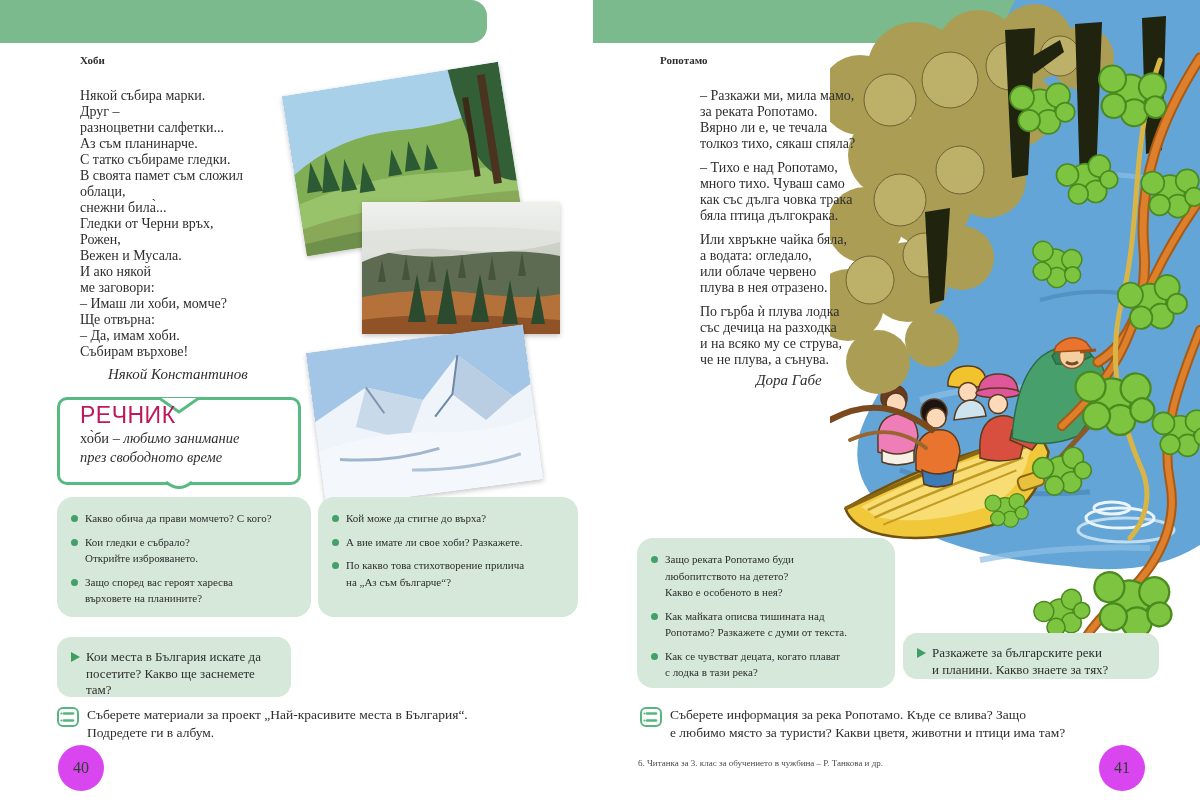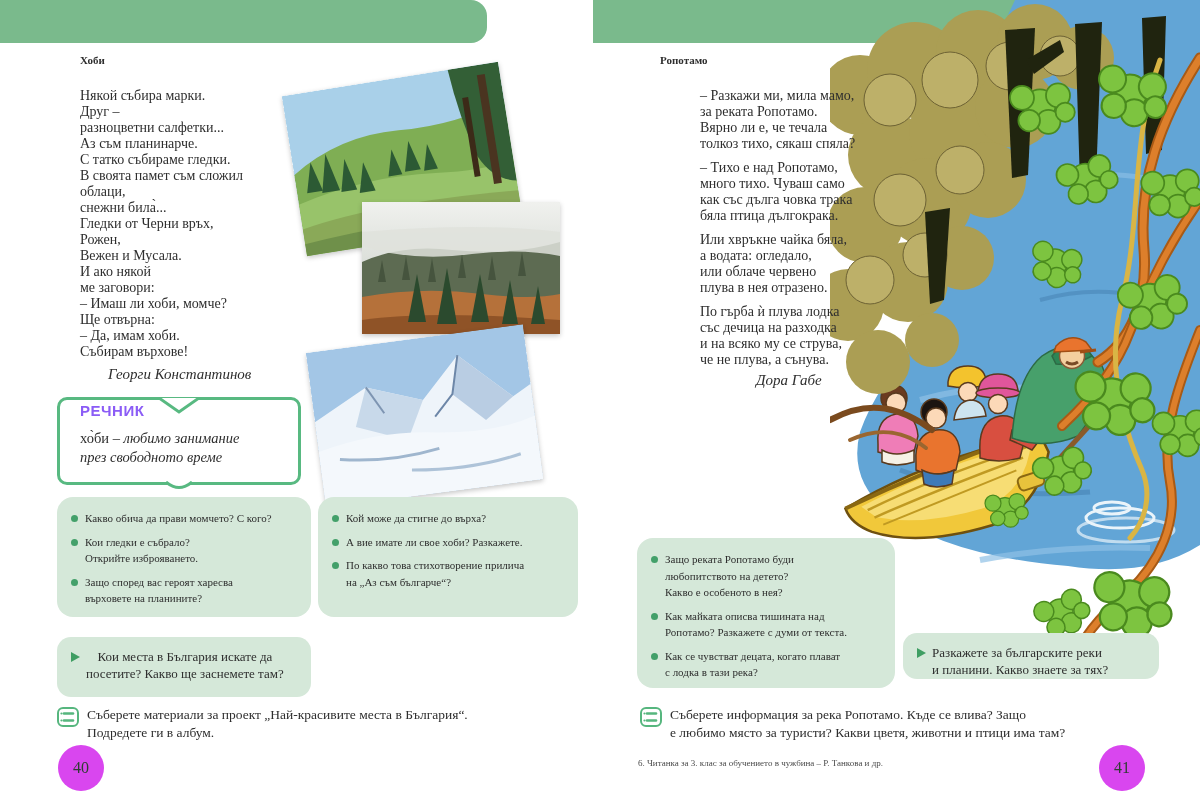--- a/index.html
+++ b/index.html
@@ -18,37 +18,37 @@
   .poem-line:empty{min-height:8px;}
   .author{position:absolute;font-style:italic;font-size:15px;z-index:2;}
   #author-left{left:108px;top:366px;}
   #author-right{left:756px;top:372px;}
   
   .dict-box{position:absolute;left:57px;top:397px;width:238px;height:82px;
             border:3px solid #58b981;border-radius:10px;z-index:2;background:#fff;}
   .dict-notch-top{position:absolute;left:50%;top:-3px;transform:translateX(-50%);}
   .dict-notch-bottom{position:absolute;left:50%;bottom:-11px;transform:translateX(-50%);}
   .dict-label{position:absolute;left:20px;top:2px;font-family:"Liberation Sans",sans-serif;
-              font-weight:bold;font-size:15px;color:#8b5cf6;letter-spacing:.5px;}
+              font-weight:normal;font-size:23px;color:#be185d;letter-spacing:.5px;}
   .dict-entry{position:absolute;left:20px;top:29px;font-size:14.5px;line-height:19px;}
   .dict-word{font-style:normal;}
   .dict-def{font-style:italic;white-space:pre-line;}
   
   .qbox{position:absolute;background:#d5e8d9;border-radius:16px;padding:13px 12px 10px 14px;
         box-sizing:border-box;font-size:11px;line-height:16.5px;z-index:2;}
   #qbox-left-a{left:57px;top:497px;width:254px;height:120px;}
   #qbox-left-b{left:318px;top:497px;width:260px;height:120px;}
   #qbox-right{left:637px;top:538px;width:258px;height:150px;}
   .q-item{display:flex;margin-bottom:7px;}
   .q-bullet{width:7px;height:7px;border-radius:50%;background:#43a06a;margin:5px 7px 0 0;flex:none;}
   .q-text{white-space:pre-line;}
   
   .task-box{position:absolute;background:#d5e8d9;border-radius:14px;padding:12px 12px 10px 14px;
             box-sizing:border-box;font-size:13px;line-height:16.5px;display:flex;z-index:2;}
-  #task-left{left:57px;top:637px;width:254px;height:60px;text-align:center;}
+  #task-left{left:57px;top:637px;width:234px;height:60px;}
   #task-right{left:903px;top:633px;width:256px;height:46px;}
   .task-arrow{width:0;height:0;border-left:9px solid #3f9e63;border-top:5px solid transparent;
               border-bottom:5px solid transparent;margin:3px 6px 0 0;flex:none;}
   
   .project-row{position:absolute;display:flex;font-size:13.5px;line-height:17.5px;z-index:2;}
   #project-left{left:57px;top:706px;width:470px;}
   #project-right{left:640px;top:706px;width:545px;}
   .project-icon{flex:none;margin:1px 8px 0 0;}
   .project-text{white-space:pre-line;}
   .footer-note{position:absolute;left:638px;top:758px;font-size:9px;color:#4a4a4a;z-index:2;}
@@ -86,21 +86,21 @@
       <div class="poem-line">Рожен,</div>
       <div class="poem-line">Вежен и Мусала.</div>
       <div class="poem-line">И ако някой</div>
       <div class="poem-line">ме заговори:</div>
       <div class="poem-line">– Имаш ли хоби, момче?</div>
       <div class="poem-line">Ще отвърна:</div>
       <div class="poem-line">– Да, имам хоби.</div>
       <div class="poem-line">Събирам върхове!</div>
     </div>
 
-  <div class="author" id="author-left">Георги Константинов</div>
+  <div class="author" id="author-left">Някой Константинов</div>
 
   <div class="dict-box">
     <svg class="dict-notch-top" width="40" height="18" viewBox="0 0 40 18">
       <path d="M0,1 L20,15 L40,1" fill="#ffffff" stroke="#58b981" stroke-width="3"></path>
     </svg>
     <svg class="dict-notch-bottom" width="26" height="12" viewBox="0 0 26 12">
       <path d="M0,1 Q13,12 26,1" fill="#ffffff" stroke="#58b981" stroke-width="3"></path>
     </svg>
     <div class="dict-label">РЕЧНИК</div>
     <div class="dict-entry">

